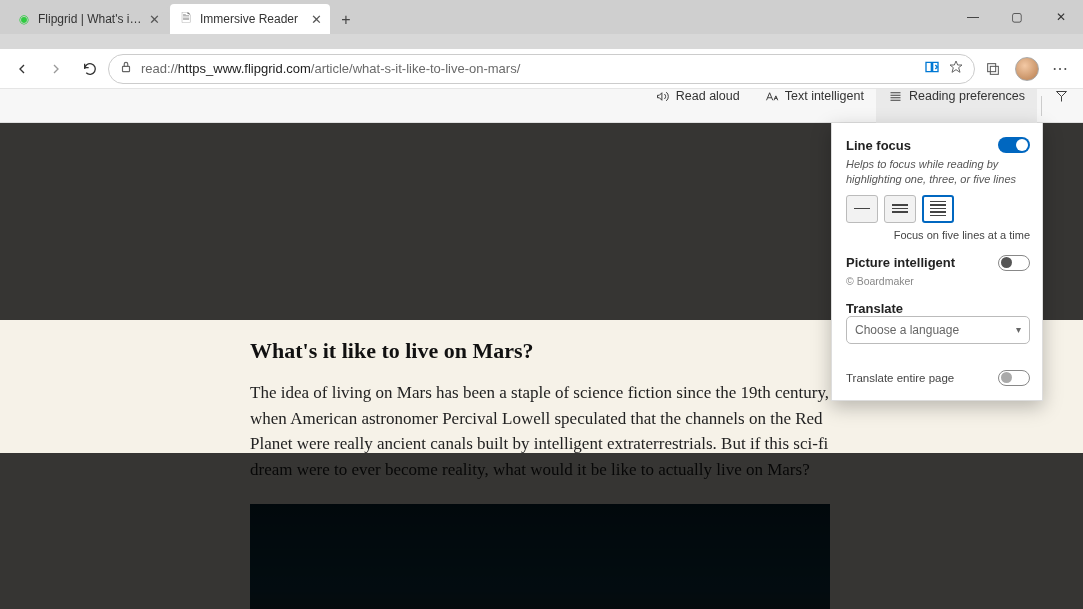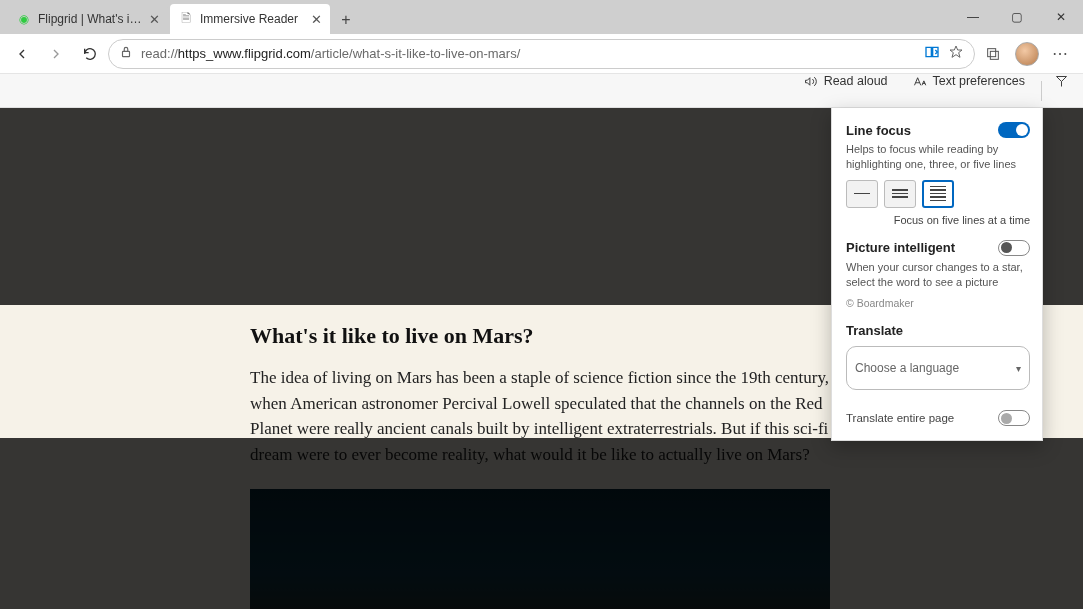--- a/index.html
+++ b/index.html
@@ -12,21 +12,21 @@
   .tab.inactive { background: #cfcfcf; }
   .tab.active { background: #fff; }
   .tab .favicon { width: 16px; height: 16px; display:flex; align-items:center; justify-content:center; font-size:12px; }
   .tab .tab-title { flex: 1; white-space: nowrap; overflow: hidden; text-overflow: ellipsis; }
   .tab .tab-close { font-size: 13px; color: #555; }
   .newtab { width: 28px; height: 28px; display:flex; align-items:center; justify-content:center; font-size:16px; color:#444; border-radius:4px; }
   .win-controls { position: absolute; right: 0; top: 0; height: 34px; display: flex; }
   .win-btn { width: 44px; height: 34px; display:flex; align-items:center; justify-content:center; color:#333; font-size:12px; }
 
   
-  .toolbar { height: 40px; background: #fff; display: flex; align-items: center; padding: 0 6px; gap: 2px; border-bottom: 1px solid #e5e5e5;}
+  .toolbar { height: 40px; background: #fff; display: flex; align-items: center; padding: 0 6px; gap: 2px; border-bottom: 1px solid #e5e5e5; margin-top: 15px;}
   .tool-btn { width: 32px; height: 32px; display:flex; align-items:center; justify-content:center; color:#444; border-radius:4px; }
   .tool-btn svg { width:16px; height:16px; }
   .address { flex: 1; height: 30px; border: 1px solid #ccc; border-radius: 15px; display:flex; align-items:center; padding: 0 10px; gap:8px; font-size:13px; color:#555; background:#fff;}
   .address .url { flex:1; white-space:nowrap; overflow:hidden; color:#6a6a6a;}
   .address .url .proto { color:#6a6a6a; }
   .address .url .host { color:#222; }
   .right-tools { display:flex; align-items:center; gap:2px; }
   .avatar { width:24px; height:24px; border-radius:50%; background: radial-gradient(circle at 40% 35%, #f3c9a5, #b77c4c); border:1px solid #aaa;}
 
   
@@ -45,35 +45,35 @@
   .article-inner { width: 580px; margin-left: 250px; }
   .article h1 { font-family: Georgia, "Times New Roman", serif; font-size: 22px; font-weight:700; color:#111; margin-bottom: 16px;}
   .article p { font-family: Georgia, "Times New Roman", serif; font-size: 17px; line-height: 1.5; color:#222;}
   .hero { width:580px; height:280px; margin-top:22px; background: linear-gradient(to bottom, #082838 0%, #0e3a4a 30%, #3a2416 60%, #6b3a1d 80%, #2a1208 100%); position:relative; overflow:hidden;}
 
   
   .panel { position:absolute; top:0; right:40px; width:212px; background:#fff; border:1px solid #ddd; border-top:none; box-shadow: 0 6px 18px rgba(0,0,0,0.25); z-index:20; padding: 14px 12px 14px 14px; font-size:12px; color:#222;}
   .panel .section { margin-bottom: 14px; }
   .panel .sec-head { display:flex; align-items:center; justify-content:space-between; margin-bottom:4px;}
   .panel .sec-title { font-size:13px; font-weight:600; }
-  .panel .sec-desc { font-size:11px; color:#555; line-height:1.35; margin-bottom:8px;}
+  .panel .sec-desc { font-size:11px; color:#555; line-height:1.35; margin-bottom:8px;font-style:italic;}
   .panel .sec-note { font-size:10.5px; color:#888; }
   .toggle { width:32px; height:16px; border-radius:8px; position:relative; }
   .toggle.on { background:#0067c0;}
   .toggle.on::after { content:""; position:absolute; right:2px; top:2px; width:12px; height:12px; background:#fff; border-radius:50%;}
   .toggle.off { background:#fff; border:1px solid #888;}
   .toggle.off::after { content:""; position:absolute; left:2px; top:1.5px; width:11px; height:11px; background:#555; border-radius:50%;}
   .toggle.off.disabled::after{ background:#aaa;}
   .line-opts { display:flex; gap:6px; margin-bottom:6px;}
   .line-opt { width:32px; height:28px; border:1px solid #bbb; background:#f2f2f2; border-radius:3px; display:flex; flex-direction:column; align-items:center; justify-content:center; gap:2px;}
   .line-opt.selected { border:2px solid #0067c0; background:#fff;}
   .line-opt .bar { width:16px; height:1.5px; background:#444;}
   .caption { font-size:11px; color:#444;text-align:right; }
-  .select { width:100%; height:44px; border:1px solid #bbb; border-radius:10px; display:flex; align-items:center; justify-content:space-between; padding:0 8px; font-size:12px; color:#666; background:#fff;}
-  .translate-row { display:flex; align-items:center; justify-content:space-between; margin-top:20px; font-size:11.5px; color:#444;gap:20px;}
+  .select { width:100%; height:28px; border:1px solid #bbb; border-radius:5px; display:flex; align-items:center; justify-content:space-between; padding:0 8px; font-size:12px; color:#666; background:#fff;}
+  .translate-row { display:flex; align-items:center; justify-content:space-between; margin-top:26px; font-size:11.5px; color:#444;gap:20px;}
 </style>
 </head>
 <body>
 
 <div class="tabstrip">
   <div class="tab inactive">
     <span class="favicon" style="color:#2ecc40;">◉</span>
     <span class="tab-title">Flipgrid | What's it like to live</span>
     <span class="tab-close">✕</span>
   </div>
@@ -146,21 +146,27 @@
   <div class="rt-item">
     <svg viewBox="0 0 24 24" fill="none" stroke="#333" stroke-width="1.5">
         <path d="M4 10v4h3l4 4V6l-4 4H4zM15 8a5 5 0 0 1 0 8M18 5a9 9 0 0 1 0 14"></path>
       </svg>
     <span>Read aloud</span>
   </div>
   <div class="rt-item">
     <svg viewBox="0 0 24 24" fill="none" stroke="#333" stroke-width="1.5">
         <path d="M4 18l5-12 5 12M6 14h6M16 18l3-7 3 7M17 15h4"></path>
       </svg>
-    <span>Text preferences</span>
+    <span>Text intelligent</span>
+  </div>
+  <div class="rt-item active">
+    <svg viewBox="0 0 24 24" fill="none" stroke="#333" stroke-width="1.5">
+        <path d="M4 6h16M4 10h16M4 14h16M4 18h16"></path>
+      </svg>
+    <span>Reading preferences</span>
   </div>
   <div class="rt-sep"></div>
   <div class="rt-item" style="padding:0 8px;">
     <svg viewBox="0 0 24 24" fill="none" stroke="#333" stroke-width="1.5">
         <path d="M4 4h16M4 4l8 8M20 4l-8 8M12 12v8"></path>
       </svg>
   </div>
 </div>
 
 <div class="content-area">
@@ -201,26 +207,25 @@
         </div>
       </div>
       <div class="caption">Focus on five lines at a time</div>
     </div>
 
     <div class="section">
       <div class="sec-head">
         <span class="sec-title">Picture intelligent</span>
         <div class="toggle off"></div>
       </div>
-      <div class="sec-desc">When your cursor changes to a star, select the word to see a picture</div>
       <div class="sec-note">© Boardmaker</div>
     </div>
 
     <div class="section" style="margin-bottom:0;">
-      <div class="sec-head" style="margin-bottom:8px;text-align:right;">
+      <div class="sec-head" style="margin-bottom:0;text-align:right;">
         <span class="sec-title">Translate</span>
       </div>
       <div class="select">
         <span>Choose a language</span>
         <span style="font-size:10px;color:#666;">▾</span>
       </div>
       <div class="translate-row">
         <span>Translate entire page</span>
         <div class="toggle off disabled"></div>
       </div>

